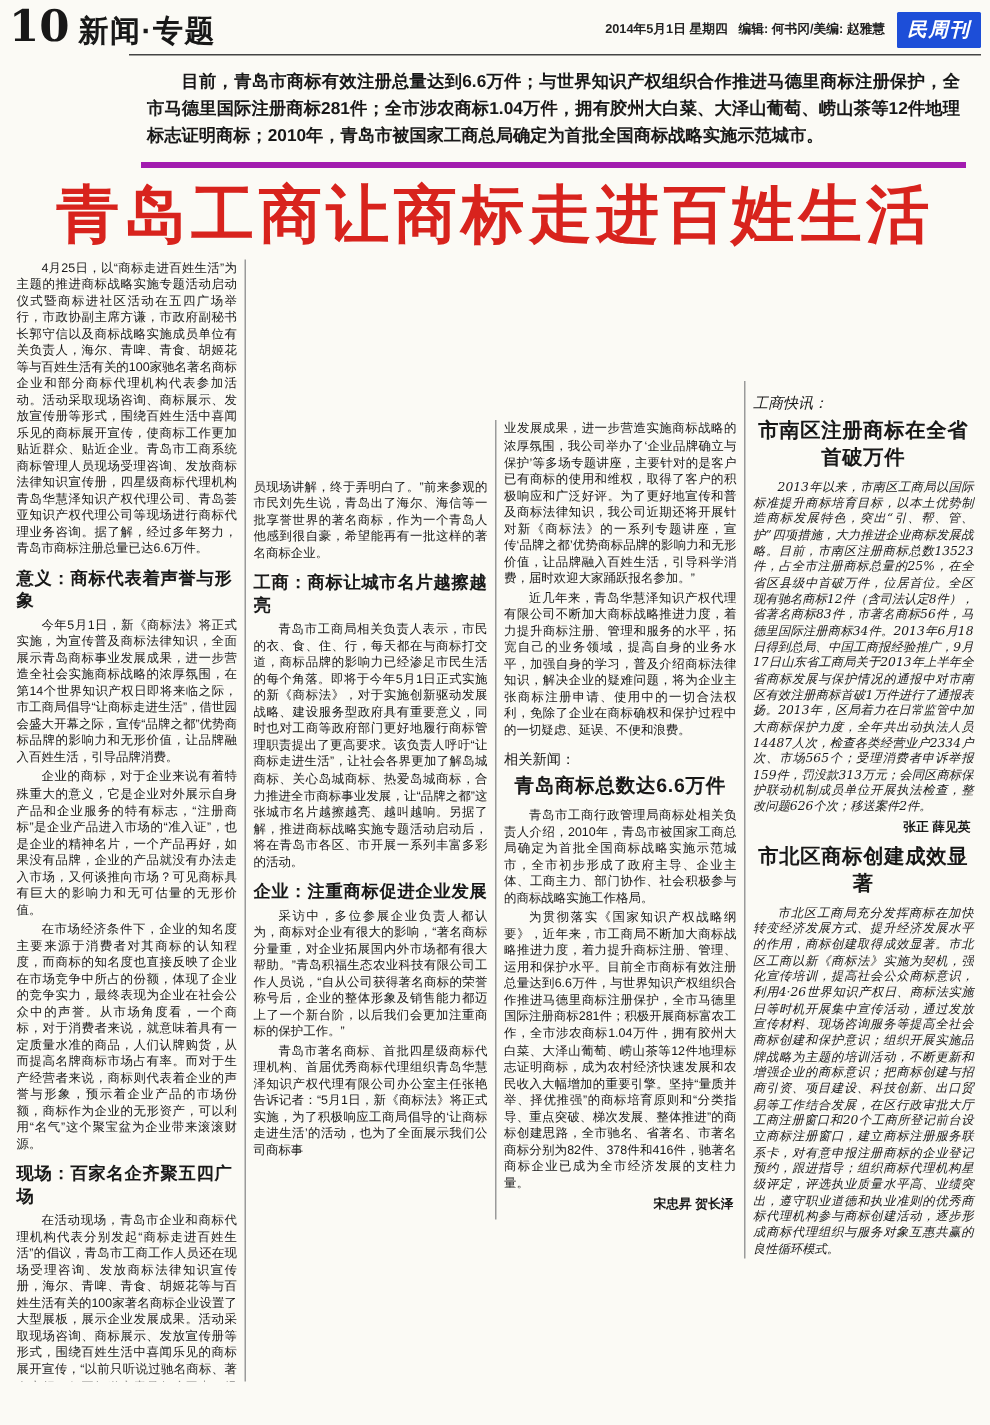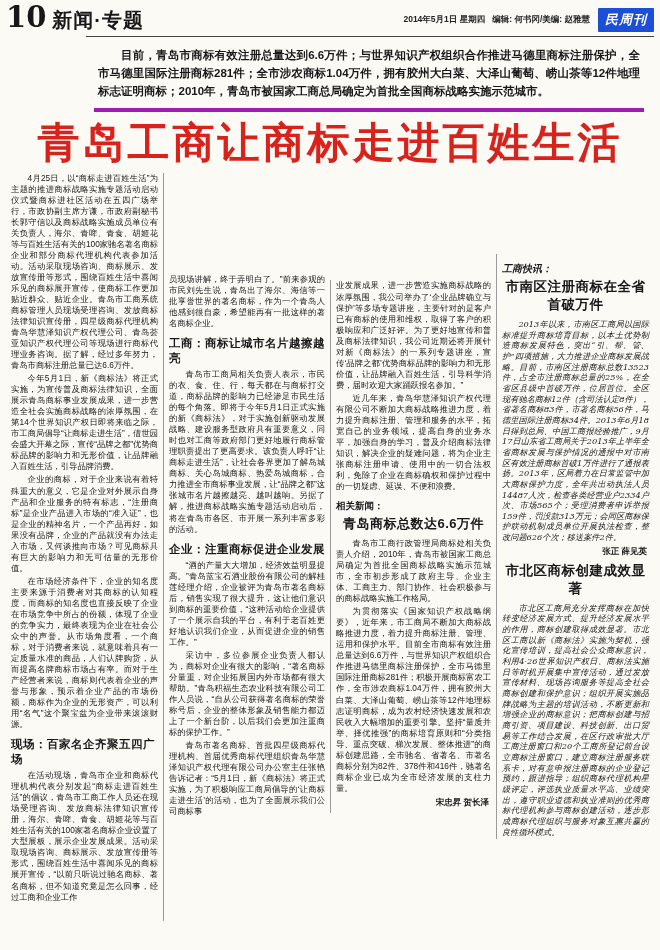--- a/index.html
+++ b/index.html
@@ -27,21 +27,21 @@
   .col p{margin:0 0 2px 0;font-size:8.3px;line-height:1.33;text-align:justify;text-indent:2em;}
   .col p.cont{text-indent:0;}
   .col1{width:158px;border-right:1px solid #9a9a9a;}
   .main{flex:1;display:flex;flex-direction:row;}
   .cols{flex:1;display:flex;min-height:0;align-items:center;}
   .col2{width:166px;}
   .col3{width:166px;border-left:1px solid #9a9a9a;}
   .col4{flex:1;border-left:1px solid #9a9a9a;position:relative;}
   .col4 p{font-family:"DejaVu Serif","Liberation Serif",serif;font-style:italic;font-size:8.2px;line-height:1.3;}
   .sec-h{font-size:11.5px;font-weight:bold;margin:7px 0 3px 0;letter-spacing:.5px;}
-  .news-kicker{font-size:9.5px;font-weight:bold;margin:8px 0 2px 0;font-family:"DejaVu Serif",serif;}
+  .news-kicker{font-size:9.5px;font-weight:normal;margin:8px 0 2px 0;font-family:"DejaVu Serif",serif;}
   .news-h{font-size:13px;font-weight:bold;text-align:center;margin:2px 0 5px 0;letter-spacing:.5px;}
   .byline{font-size:8.5px;font-weight:bold;text-align:right;margin:3px 2px 4px 0;}
   .col4 .news-kicker{font-style:italic;font-size:10px;}
   .col4 .news-h{font-size:13.5px;}
   
   .photo{position:relative;height:192px;margin:0 0 5px 0;background:linear-gradient(#5a7cb1 0%,#46659f 55%,#3c588f 100%);overflow:hidden;}
   .photo::before{content:"";position:absolute;inset:0;
      background:repeating-linear-gradient(90deg,transparent 0 56px,rgba(255,255,255,.10) 56px 58px),
                 repeating-linear-gradient(0deg,transparent 0 44px,rgba(0,0,0,.08) 44px 46px);}
   .truss{position:absolute;top:0;left:0;right:0;height:9px;
@@ -94,20 +94,21 @@
   <div class="lede">
     <p>目前，青岛市商标有效注册总量达到6.6万件；与世界知识产权组织合作推进马德里商标注册保护，全市马德里国际注册商标281件；全市涉农商标1.04万件，拥有胶州大白菜、大泽山葡萄、崂山茶等12件地理标志证明商标；2010年，青岛市被国家工商总局确定为首批全国商标战略实施示范城市。</p>
   </div>
 
   <h1 class="headline">青岛工商让商标走进百姓生活</h1>
 
   <div class="content">
 
     <aside class="col col1">
       <p>4月25日，以“商标走进百姓生活”为主题的推进商标战略实施专题活动启动仪式暨商标进社区活动在五四广场举行，市政协副主席方谦，市政府副秘书长郭守信以及商标战略实施成员单位有关负责人，海尔、青啤、青食、胡姬花等与百姓生活有关的100家驰名著名商标企业和部分商标代理机构代表参加活动。活动采取现场咨询、商标展示、发放宣传册等形式，围绕百姓生活中喜闻乐见的商标展开宣传，使商标工作更加贴近群众、贴近企业。青岛市工商系统商标管理人员现场受理咨询、发放商标法律知识宣传册，四星级商标代理机构青岛华慧泽知识产权代理公司、青岛荟亚知识产权代理公司等现场进行商标代理业务咨询。据了解，经过多年努力，青岛市商标注册总量已达6.6万件。</p>
+      <div class="sec-h">意义：商标代表着声誉与形象</div>
       <p>今年5月1日，新《商标法》将正式实施，为宣传普及商标法律知识，全面展示青岛商标事业发展成果，进一步营造全社会实施商标战略的浓厚氛围，在第14个世界知识产权日即将来临之际，市工商局倡导“让商标走进生活”，借世园会盛大开幕之际，宣传“品牌之都”优势商标品牌的影响力和无形价值，让品牌融入百姓生活，引导品牌消费。</p>
       <p>企业的商标，对于企业来说有着特殊重大的意义，它是企业对外展示自身产品和企业服务的特有标志，“注册商标”是企业产品进入市场的“准入证”，也是企业的精神名片，一个产品再好，如果没有品牌，企业的产品就没有办法走入市场，又何谈推向市场？可见商标具有巨大的影响力和无可估量的无形价值。</p>
       <p>在市场经济条件下，企业的知名度主要来源于消费者对其商标的认知程度，而商标的知名度也直接反映了企业在市场竞争中所占的份额，体现了企业的竞争实力，最终表现为企业在社会公众中的声誉。从市场角度看，一个商标，对于消费者来说，就意味着具有一定质量水准的商品，人们认牌购货，从而提高名牌商标市场占有率。而对于生产经营者来说，商标则代表着企业的声誉与形象，预示着企业产品的市场份额，商标作为企业的无形资产，可以利用“名气”这个聚宝盆为企业带来滚滚财源。</p>
       <div class="sec-h">现场：百家名企齐聚五四广场</div>
       <p>在活动现场，青岛市企业和商标代理机构代表分别发起“商标走进百姓生活”的倡议，青岛市工商工作人员还在现场受理咨询、发放商标法律知识宣传册，海尔、青啤、青食、胡姬花等与百姓生活有关的100家著名商标企业设置了大型展板，展示企业发展成果。活动采取现场咨询、商标展示、发放宣传册等形式，围绕百姓生活中喜闻乐见的商标展开宣传，“以前只听说过驰名商标、著名商标，但不知道究竟是怎么回事，经过工商和企业工作</p>
     </aside>
 
     <div class="main">
 
       <figure class="photo" style="margin:0;">
@@ -142,21 +143,20 @@
         <div class="mic"></div>
       </figure>
 
       <div class="cols">
 
         <section class="col col2">
           <p class="cont">员现场讲解，终于弄明白了。”前来参观的市民刘先生说，青岛出了海尔、海信等一批享誉世界的著名商标，作为一个青岛人他感到很自豪，希望能再有一批这样的著名商标企业。</p>
           <div class="sec-h">工商：商标让城市名片越擦越亮</div>
           <p>青岛市工商局相关负责人表示，市民的衣、食、住、行，每天都在与商标打交道，商标品牌的影响力已经渗足市民生活的每个角落。即将于今年5月1日正式实施的新《商标法》，对于实施创新驱动发展战略、建设服务型政府具有重要意义，同时也对工商等政府部门更好地履行商标管理职责提出了更高要求。该负责人呼吁“让商标走进生活”，让社会各界更加了解岛城商标、关心岛城商标、热爱岛城商标，合力推进全市商标事业发展，让“品牌之都”这张城市名片越擦越亮、越叫越响。另据了解，推进商标战略实施专题活动启动后，将在青岛市各区、市开展一系列丰富多彩的活动。</p>
           <div class="sec-h">企业：注重商标促进企业发展</div>
-          <p>“酒的产量大大增加，经济效益明显提高。”青岛蓝宝石酒业股份有限公司的解桂莲经理介绍，企业被评为青岛市著名商标后，销售实现了很大提升，这让他们意识到商标的重要价值，“这种活动给企业提供了一个展示自我的平台，有利于老百姓更好地认识我们企业，从而促进企业的销售工作。”</p>
           <p>采访中，多位参展企业负责人都认为，商标对企业有很大的影响，“著名商标分量重，对企业拓展国内外市场都有很大帮助。”青岛积福生态农业科技有限公司工作人员说，“自从公司获得著名商标的荣誉称号后，企业的整体形象及销售能力都迈上了一个新台阶，以后我们会更加注重商标的保护工作。”</p>
           <p>青岛市著名商标、首批四星级商标代理机构、首届优秀商标代理组织青岛华慧泽知识产权代理有限公司办公室主任张艳告诉记者：“5月1日，新《商标法》将正式实施，为了积极响应工商局倡导的‘让商标走进生活’的活动，也为了全面展示我们公司商标事</p>
         </section>
 
         <section class="col col3">
           <p class="cont">业发展成果，进一步营造实施商标战略的浓厚氛围，我公司举办了‘企业品牌确立与保护’等多场专题讲座，主要针对的是客户已有商标的使用和维权，取得了客户的积极响应和广泛好评。为了更好地宣传和普及商标法律知识，我公司近期还将开展针对新《商标法》的一系列专题讲座，宣传‘品牌之都’优势商标品牌的影响力和无形价值，让品牌融入百姓生活，引导科学消费，届时欢迎大家踊跃报名参加。”</p>
           <p>近几年来，青岛华慧泽知识产权代理有限公司不断加大商标战略推进力度，着力提升商标注册、管理和服务的水平，拓宽自己的业务领域，提高自身的业务水平，加强自身的学习，普及介绍商标法律知识，解决企业的疑难问题，将为企业主张商标注册申请、使用中的一切合法权利，免除了企业在商标确权和保护过程中的一切疑虑、延误、不便和浪费。</p>
           <div class="news-kicker">相关新闻：</div>
           <div class="news-h">青岛商标总数达6.6万件</div>
           <p>青岛市工商行政管理局商标处相关负责人介绍，2010年，青岛市被国家工商总局确定为首批全国商标战略实施示范城市，全市初步形成了政府主导、企业主体、工商主力、部门协作、社会积极参与的商标战略实施工作格局。</p>

